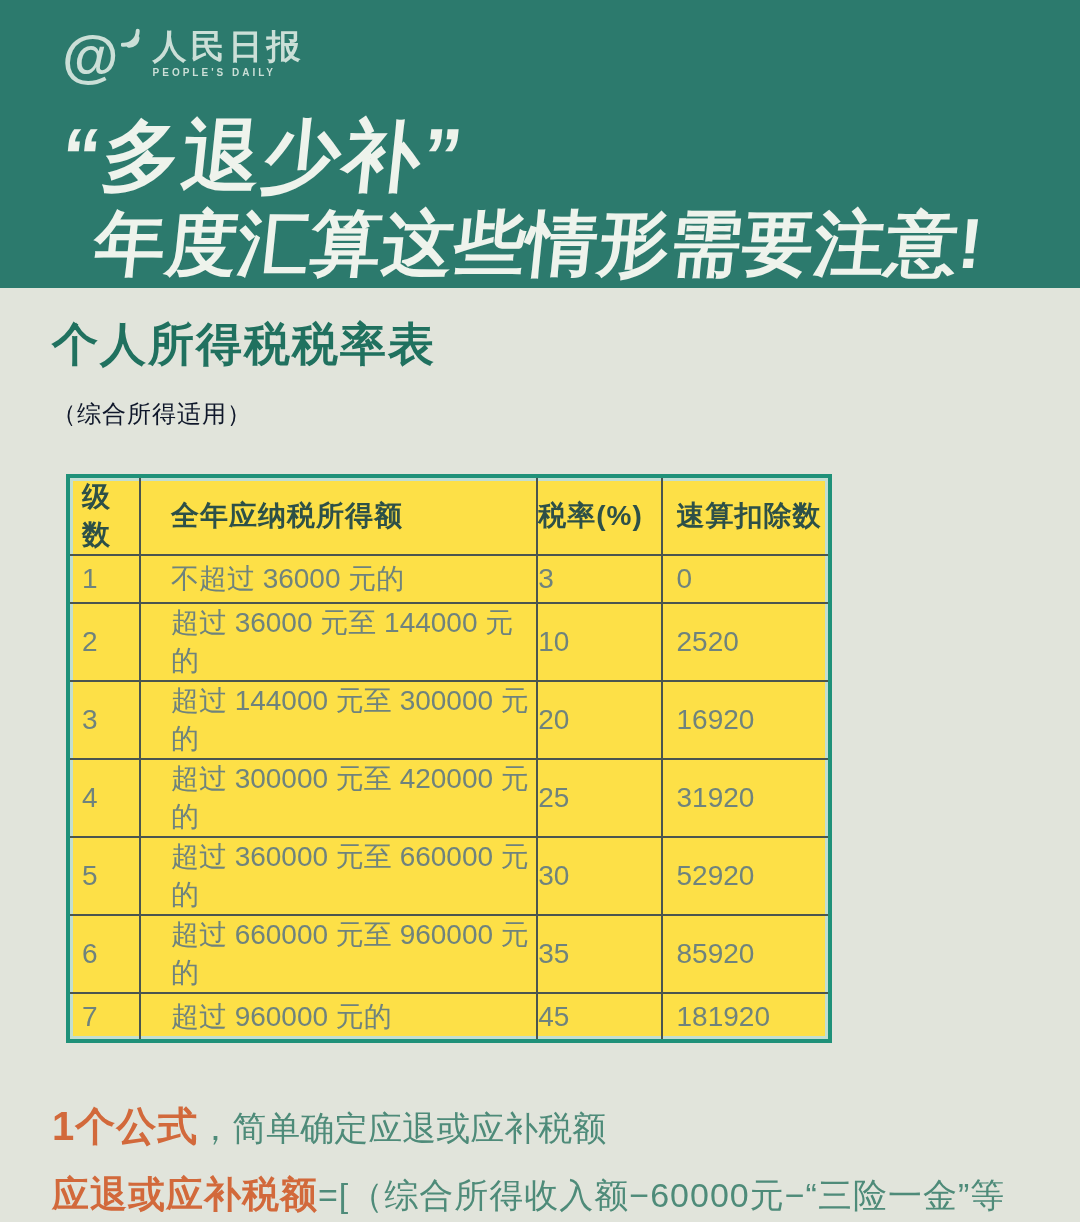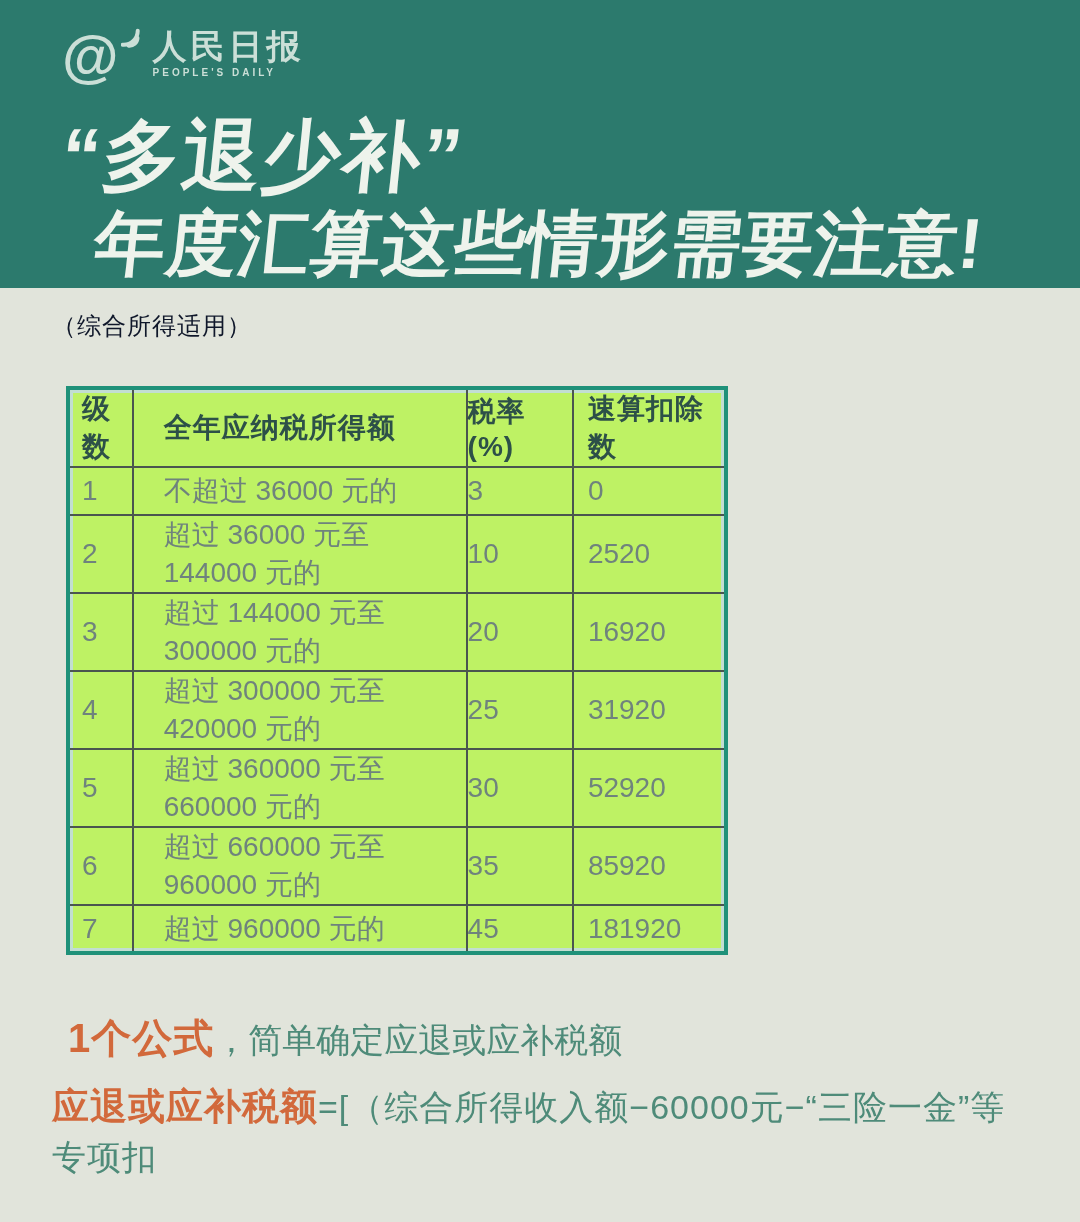--- a/index.html
+++ b/index.html
@@ -82,23 +82,23 @@
   }
   .section-subheading {
     margin-top: 22px;
     font-size: 24px;
     color: #0f172a;
     letter-spacing: 1px;
   }
   
   .tax-table {
     margin: 44px 0 10px 14px;
-    width: 662px;
+    width: 766px;
     border-collapse: collapse;
-    background: #bef264;
+    background: #fde047;
     border: 4px solid #1f9179;
     box-shadow: inset 0 0 0 3px #c2ded2;
   }
   .tax-table th, .tax-table td {
     border: 2px solid #4a554f;
     font-size: 28px;
     text-align: left;
     vertical-align: middle;
   }
   .tax-table th {
@@ -124,21 +124,20 @@
   .formula-intro {
     margin-top: 56px;
     font-size: 34px;
     color: #4e8b79;
   }
   .formula-intro .hl {
     color: #d2693b;
     font-weight: 900;
     font-size: 40px;
     letter-spacing: 1px;
-    margin-left: 16px;
   }
   .formula {
     margin-top: 16px;
     font-size: 34px;
     line-height: 50px;
     color: #4e8b79;
     letter-spacing: 1px;
   }
   .formula .hl {
     color: #d2693b;
@@ -168,20 +167,21 @@
       </span>
     </div>
     <div class="title-block">
       <div class="title-line1">“多退少补”</div>
       <div class="title-line2">年度汇算这些情形需要注意!</div>
     </div>
   </div>
 
   <div class="content">
 
+    <h2 class="section-heading">个人所得税税率表</h2>
     <div class="section-subheading">（综合所得适用）</div>
 
     <table class="tax-table">
       <colgroup>
         <col class="col-level">
           <col class="col-income">
           <col class="col-rate">
           <col class="col-quick">
       </colgroup>
       <thead>

